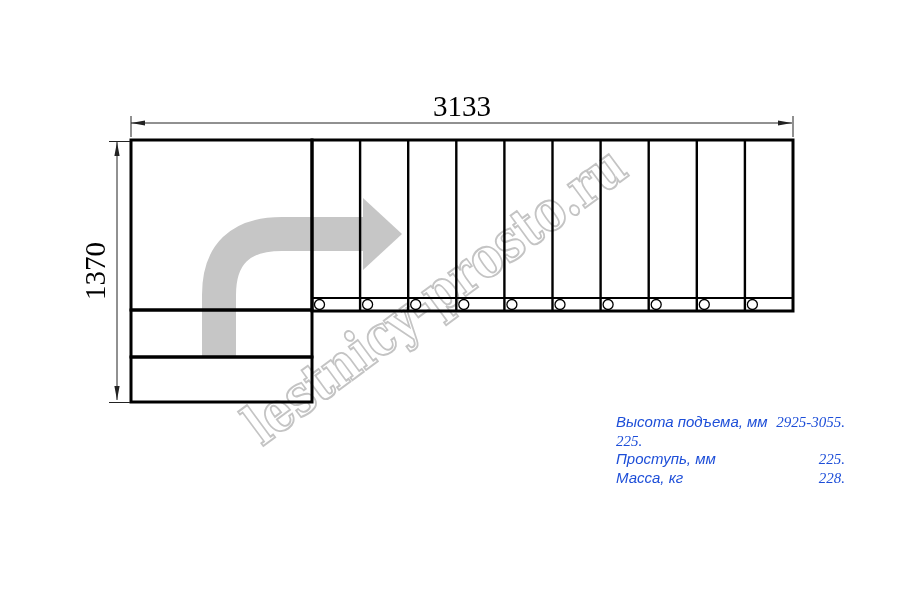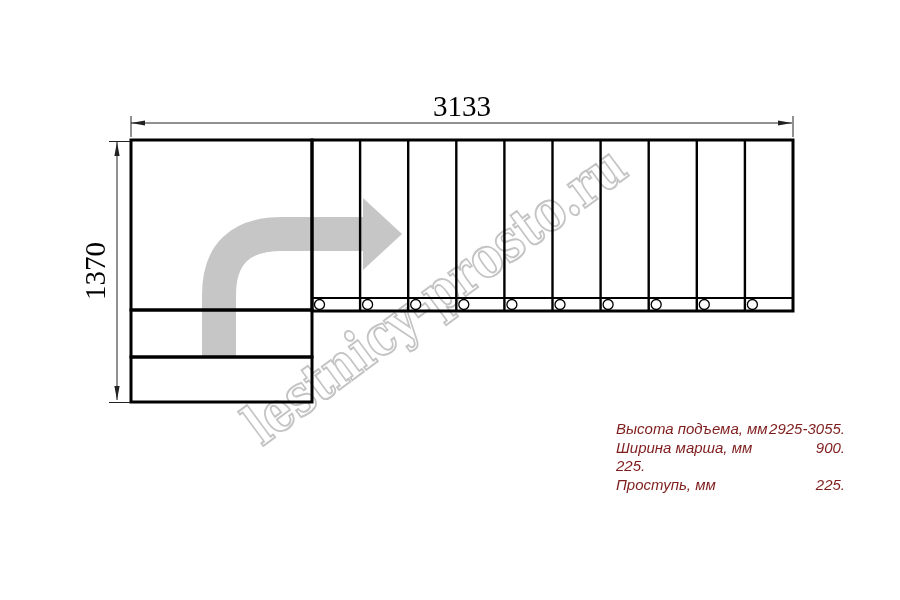--- a/index.html
+++ b/index.html
@@ -36,30 +36,30 @@
     stroke-width: 2;
   }
   .specs {
     position: absolute;
     left: 616px;
     top: 413px;
     width: 229px;
     font-style: italic;
     font-size: 15px;
     line-height: 18.6px;
-    color: #7f1d1d;
-    margin-top: 7px;
+    color: #1d4ed8;
   }
   .spec-row {
     display: flex;
     justify-content: space-between;
     white-space: nowrap;
   }
   .spec-value {
     text-align: left;
+    font-family: Liberation Serif, serif;
   }
 </style>
 </head>
 <body>
 
 <div class="stage">
 
   <svg class="plan" width="900" height="600" viewBox="0 0 900 600">
 
     <g>
@@ -118,25 +118,25 @@
     <text class="dim-text" x="462" y="116" text-anchor="middle">3133</text>
     <text class="dim-text" transform="translate(105,271) rotate(-90)" x="0" y="0" text-anchor="middle">1370</text>
   </svg>
 
   <div class="specs">
     <div class="spec-row">
       <span class="spec-label">Высота подъема, мм</span>
       <span class="spec-value">2925-3055.</span>
     </div>
     <div class="spec-row">
-      <span class="spec-label">Ширина марша, мм</span>
-      <span class="spec-value">900.</span>
-    </div>
-    <div class="spec-row">
       <span class="spec-value">225.</span>
     </div>
     <div class="spec-row">
       <span class="spec-label">Проступь, мм</span>
       <span class="spec-value">225.</span>
     </div>
+    <div class="spec-row">
+      <span class="spec-label">Масса, кг</span>
+      <span class="spec-value">228.</span>
+    </div>
   </div>
 
 </div>
 
 </body></html>

